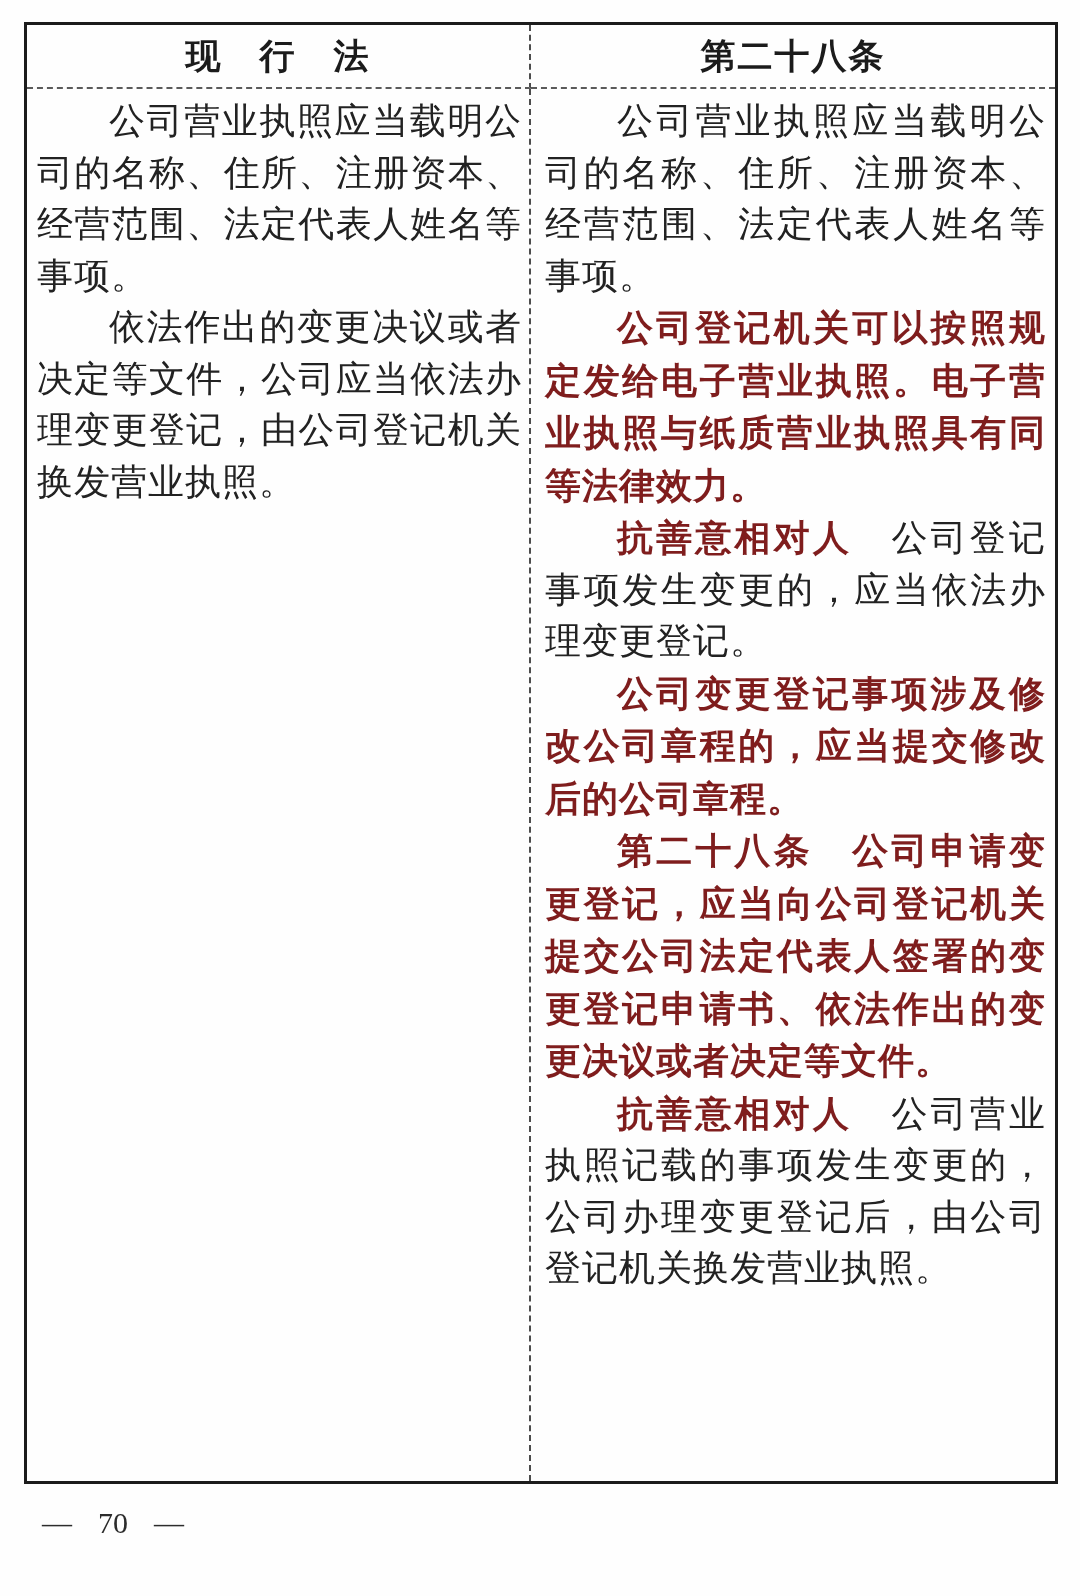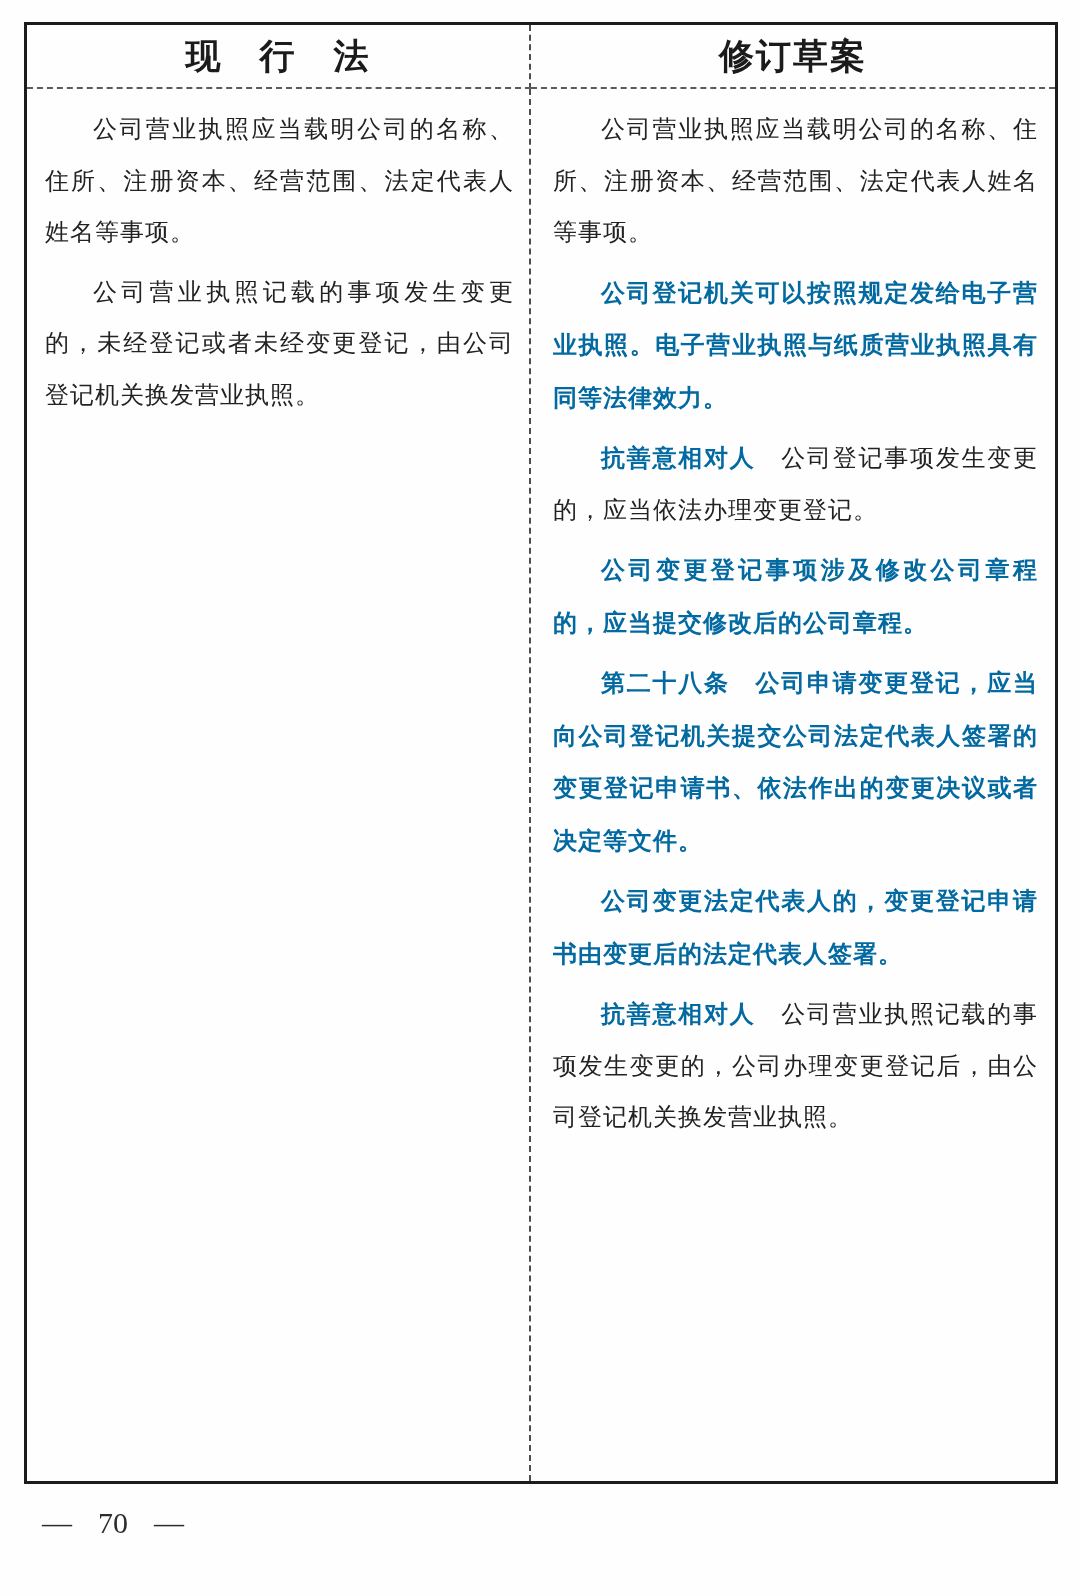--- a/index.html
+++ b/index.html
@@ -44,33 +44,33 @@
   }
   .th-left { border-right: 2px dashed #4c4c4c; }
   .cell {
     box-sizing: border-box;
     padding: 7px 9px 0 10px;
     overflow: hidden;
   }
   .cell-left { border-right: 2px dashed #4c4c4c; padding: 7px 7px 0 10px; }
   .cell-right { padding: 7px 9px 0 14px; }
   .para {
-    margin: 8px;
-    font-size: 24px;
+    margin: 0;
+    font-size: 36px;
     line-height: 51.5px;
     text-align: justify;
     text-indent: 2em;
     letter-spacing: 1px;
     color: #222;
   }
   .run { font-weight: 400; }
   .run.bold {
     font-weight: 700;
     font-family: "Liberation Sans", sans-serif;
-    color: #0369a1;
+    color: #7f1d1d;
   }
   .footer {
     position: absolute;
     left: 42px;
     top: 1506px;
     display: flex;
     align-items: center;
     gap: 26px;
     font-size: 30px;
     color: #2c2c2c;
@@ -78,33 +78,32 @@
   }
   .footer .dash { letter-spacing: 0; }
 </style>
 </head>
 <body>
 
 <div class="page">
 
   <div class="law-table">
     <div class="th th-left">现　行　法</div>
-    <div class="th">修订草案</div>
+    <div class="th">第二十八条</div>
 
     <div class="cell cell-left">
         <p class="para"><span class="run">公司营业执照应当载明公司的名称、住所、注册资本、经营范围、法定代表人姓名等事项。</span></p>
-        <p class="para"><span class="run">公司营业执照记载的事项发生变更的，未经登记或者未经变更登记，由公司登记机关换发营业执照。</span></p>
+        <p class="para"><span class="run">依法作出的变更决议或者决定等文件，公司应当依法办理变更登记，由公司登记机关换发营业执照。</span></p>
       </div>
     <div class="cell cell-right">
         <p class="para"><span class="run">公司营业执照应当载明公司的名称、住所、注册资本、经营范围、法定代表人姓名等事项。</span></p>
         <p class="para"><b class="run bold">公司登记机关可以按照规定发给电子营业执照。电子营业执照与纸质营业执照具有同等法律效力。</b></p>
         <p class="para"><b class="run bold">抗善意相对人</b><span class="run">　公司登记事项发生变更的，应当依法办理变更登记。</span></p>
         <p class="para"><b class="run bold">公司变更登记事项涉及修改公司章程的，应当提交修改后的公司章程。</b></p>
         <p class="para"><b class="run bold">第二十八条　公司申请变更登记，应当向公司登记机关提交公司法定代表人签署的变更登记申请书、依法作出的变更决议或者决定等文件。</b></p>
-        <p class="para"><b class="run bold">公司变更法定代表人的，变更登记申请书由变更后的法定代表人签署。</b></p>
         <p class="para"><b class="run bold">抗善意相对人</b><span class="run">　公司营业执照记载的事项发生变更的，公司办理变更登记后，由公司登记机关换发营业执照。</span></p>
       </div>
   </div>
 
   <div class="footer">
     <span class="dash">—</span>
     <span>70</span>
     <span class="dash">—</span>
   </div>
 

